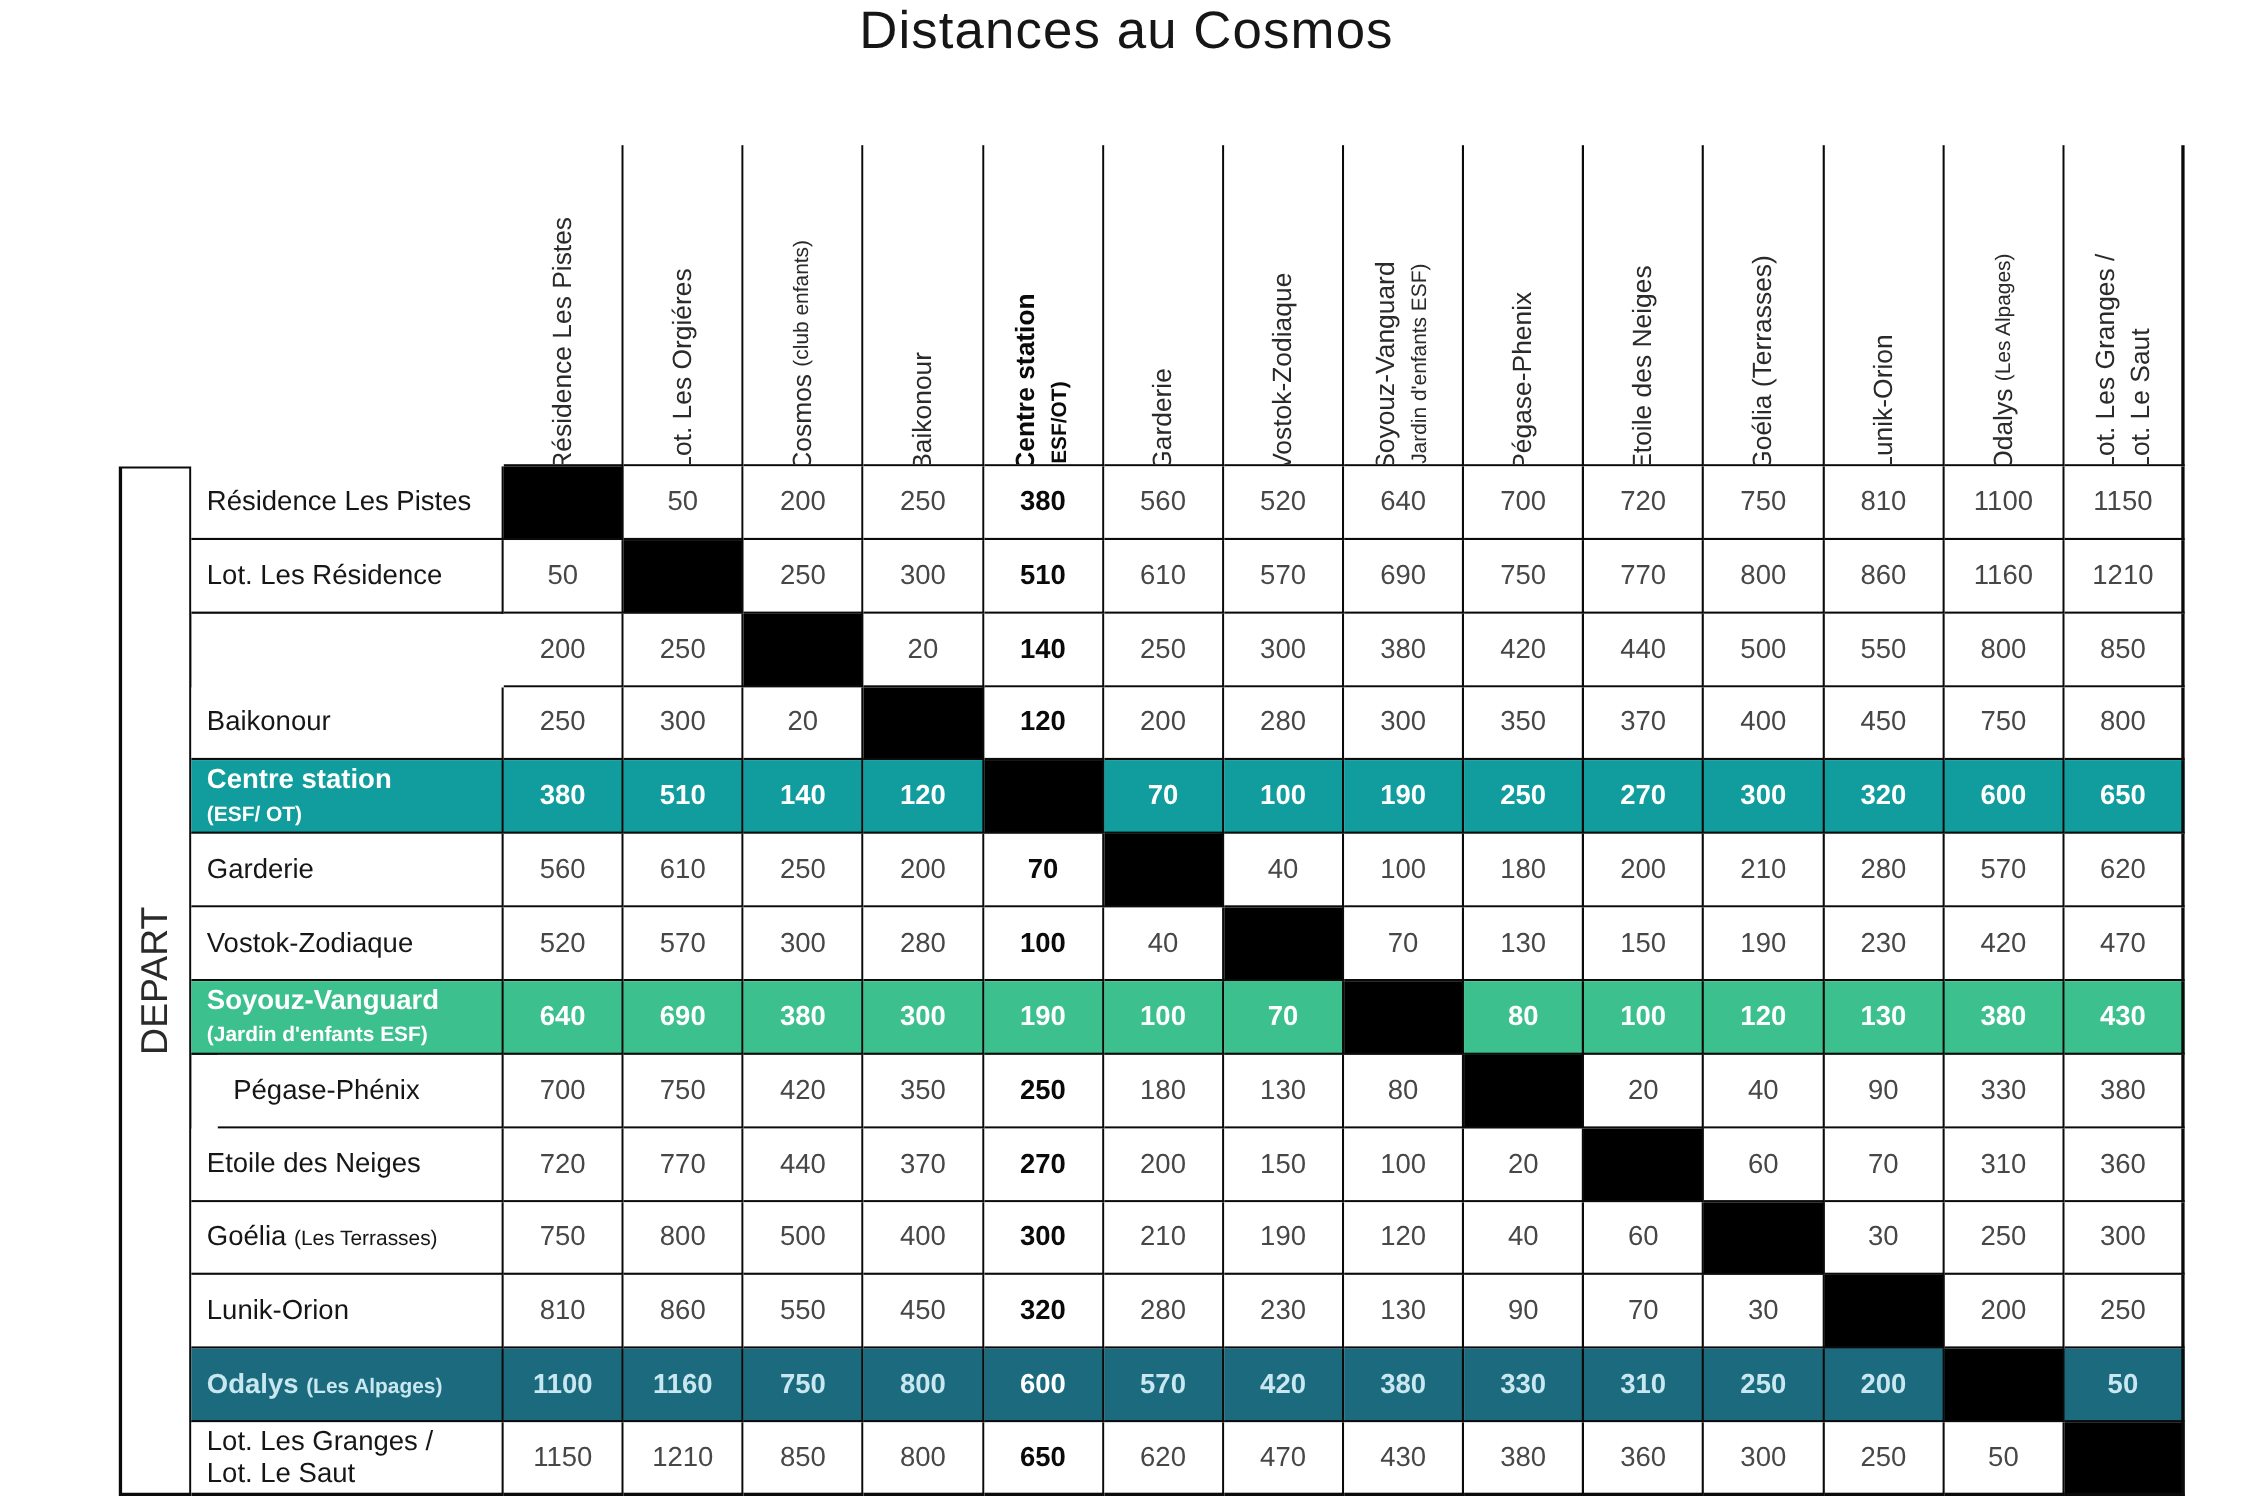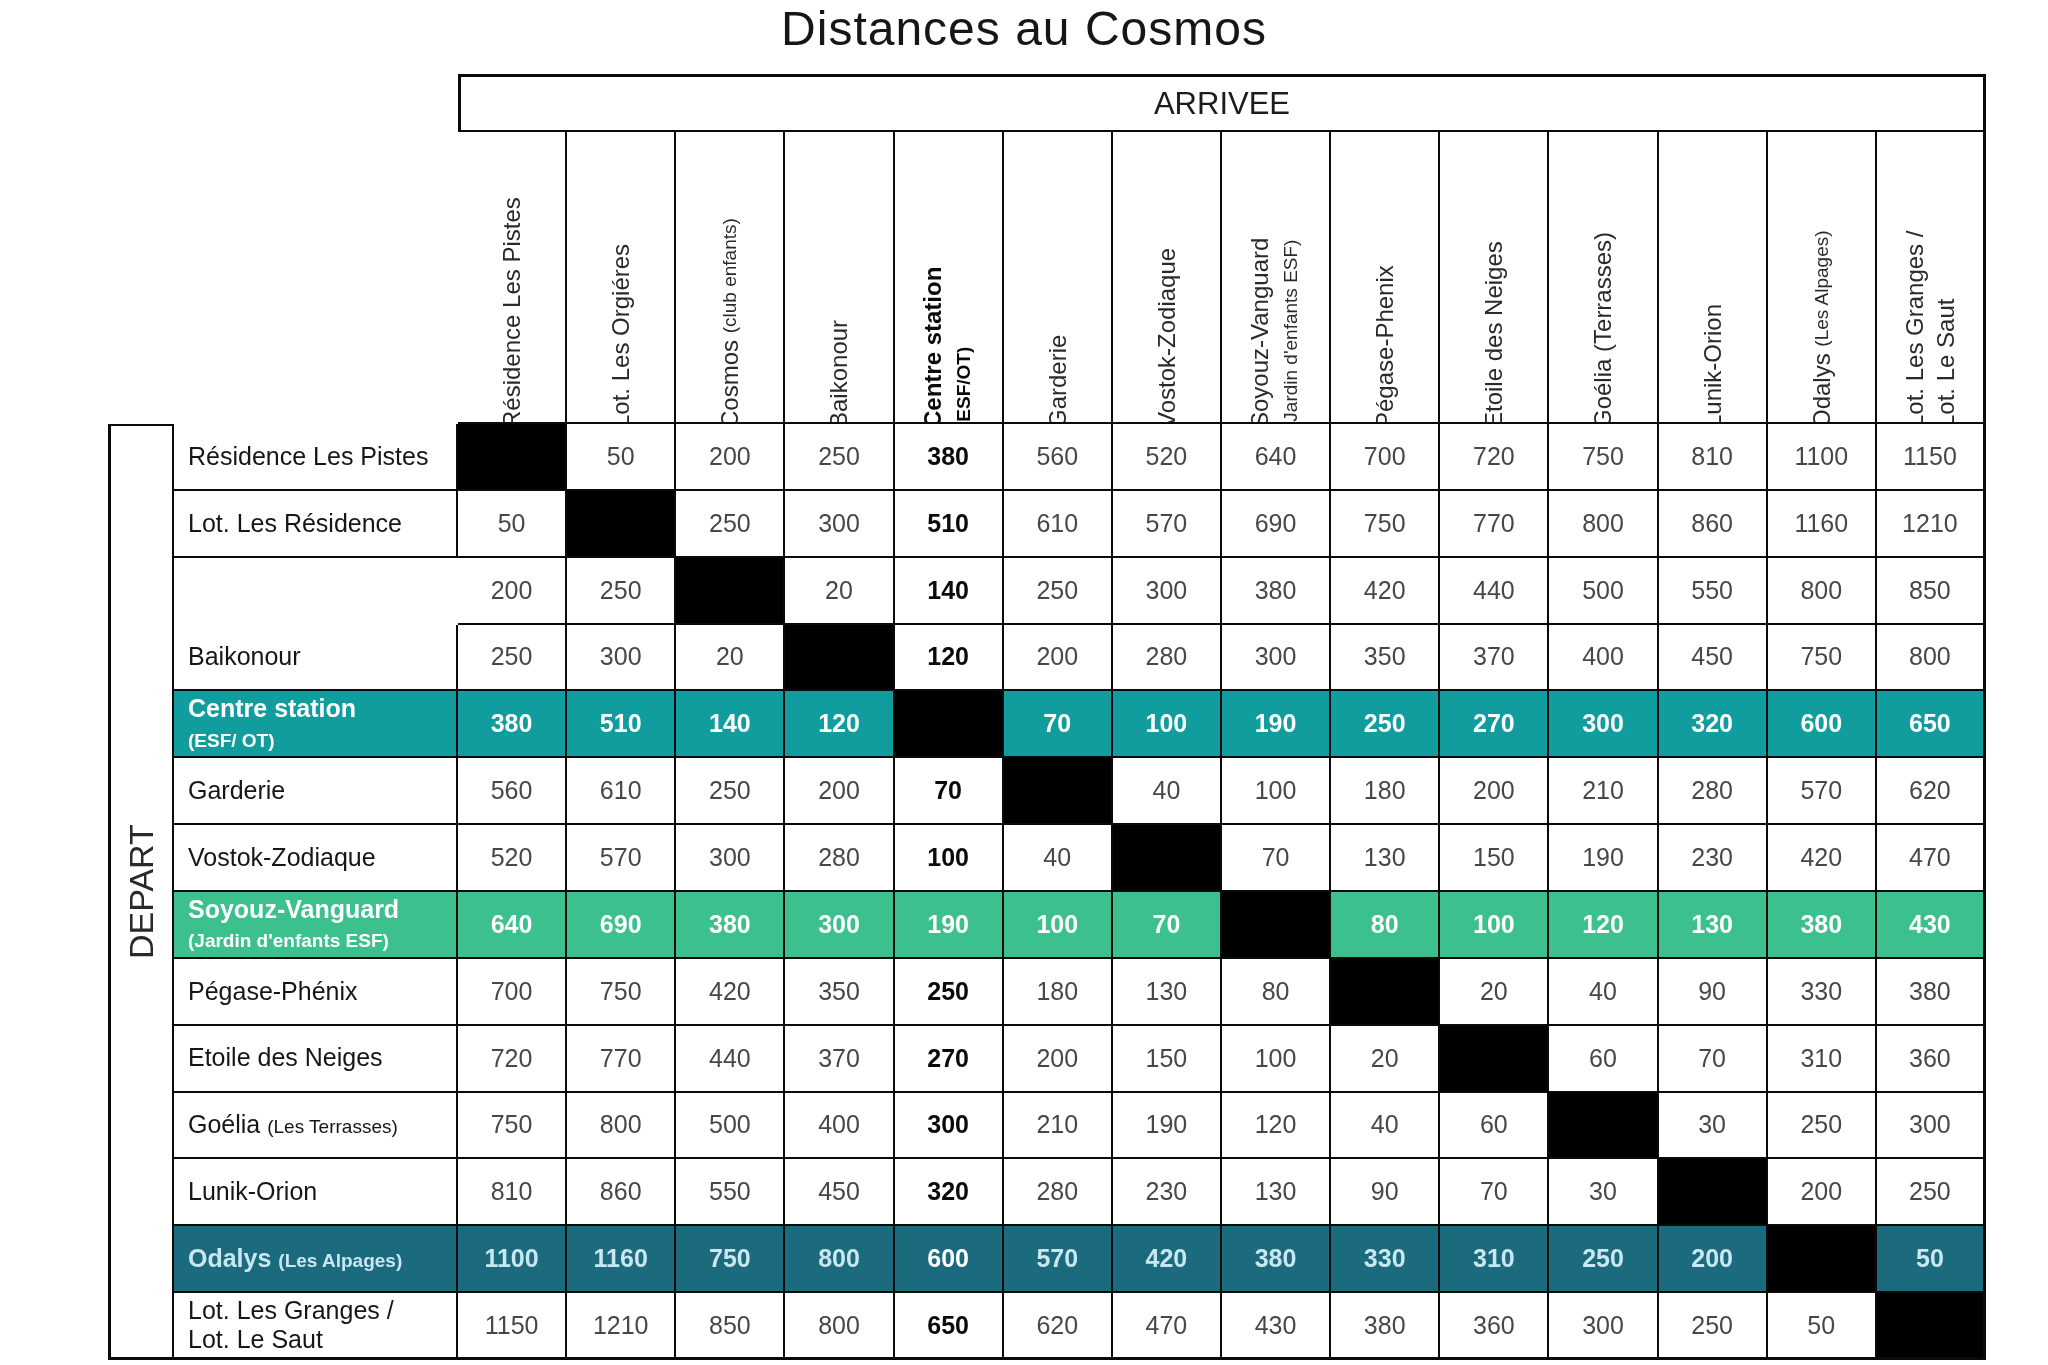--- a/index.html
+++ b/index.html
@@ -68,21 +68,20 @@
   .diag { background:#000000; }
   .last-col { border-right-width:3px; }
   .last-row { border-bottom-width:3px; }
 </style>
 </head>
 <body>
 
 <div class="page">
   <div class="title">Distances au Cosmos</div>
   <div class="grid" id="grid">
-    <div class="cell arrivee">ARRIVEE</div>
     <div class="cell depart">
       <div class="vcenter">DEPART</div>
     </div>
   <div class="cell hcell" style="grid-area: 2 / 3;">
         <div class="vtext"><span>Résidence Les Pistes</span></div>
       </div>
       <div class="cell hcell" style="grid-area: 2 / 4;">
         <div class="vtext"><span>Lot. Les Orgiéres</span></div>
       </div>
       <div class="cell hcell" style="grid-area: 2 / 5;">
@@ -247,21 +246,21 @@
       <div class="cell dcell green bcol" style="grid-area: 10 / 7;">190</div>
       <div class="cell dcell green" style="grid-area: 10 / 8;">100</div>
       <div class="cell dcell green" style="grid-area: 10 / 9;">70</div>
       <div class="cell dcell green diag" style="grid-area: 10 / 10;"></div>
       <div class="cell dcell green" style="grid-area: 10 / 11;">80</div>
       <div class="cell dcell green" style="grid-area: 10 / 12;">100</div>
       <div class="cell dcell green" style="grid-area: 10 / 13;">120</div>
       <div class="cell dcell green" style="grid-area: 10 / 14;">130</div>
       <div class="cell dcell green" style="grid-area: 10 / 15;">380</div>
       <div class="cell dcell green last-col" style="grid-area: 10 / 16;">430</div>
-      <div class="cell lcell" style="grid-area: 11 / 2;">
+      <div class="cell lcell" style="grid-area: 11 / 2; margin-left: 24px;">
         <div><span>Pégase-Phénix</span></div>
       </div>
       <div class="cell dcell" style="grid-area: 11 / 3;">700</div>
       <div class="cell dcell" style="grid-area: 11 / 4;">750</div>
       <div class="cell dcell" style="grid-area: 11 / 5;">420</div>
       <div class="cell dcell" style="grid-area: 11 / 6;">350</div>
       <div class="cell dcell bcol" style="grid-area: 11 / 7;">250</div>
       <div class="cell dcell" style="grid-area: 11 / 8;">180</div>
       <div class="cell dcell" style="grid-area: 11 / 9;">130</div>
       <div class="cell dcell" style="grid-area: 11 / 10;">80</div>

